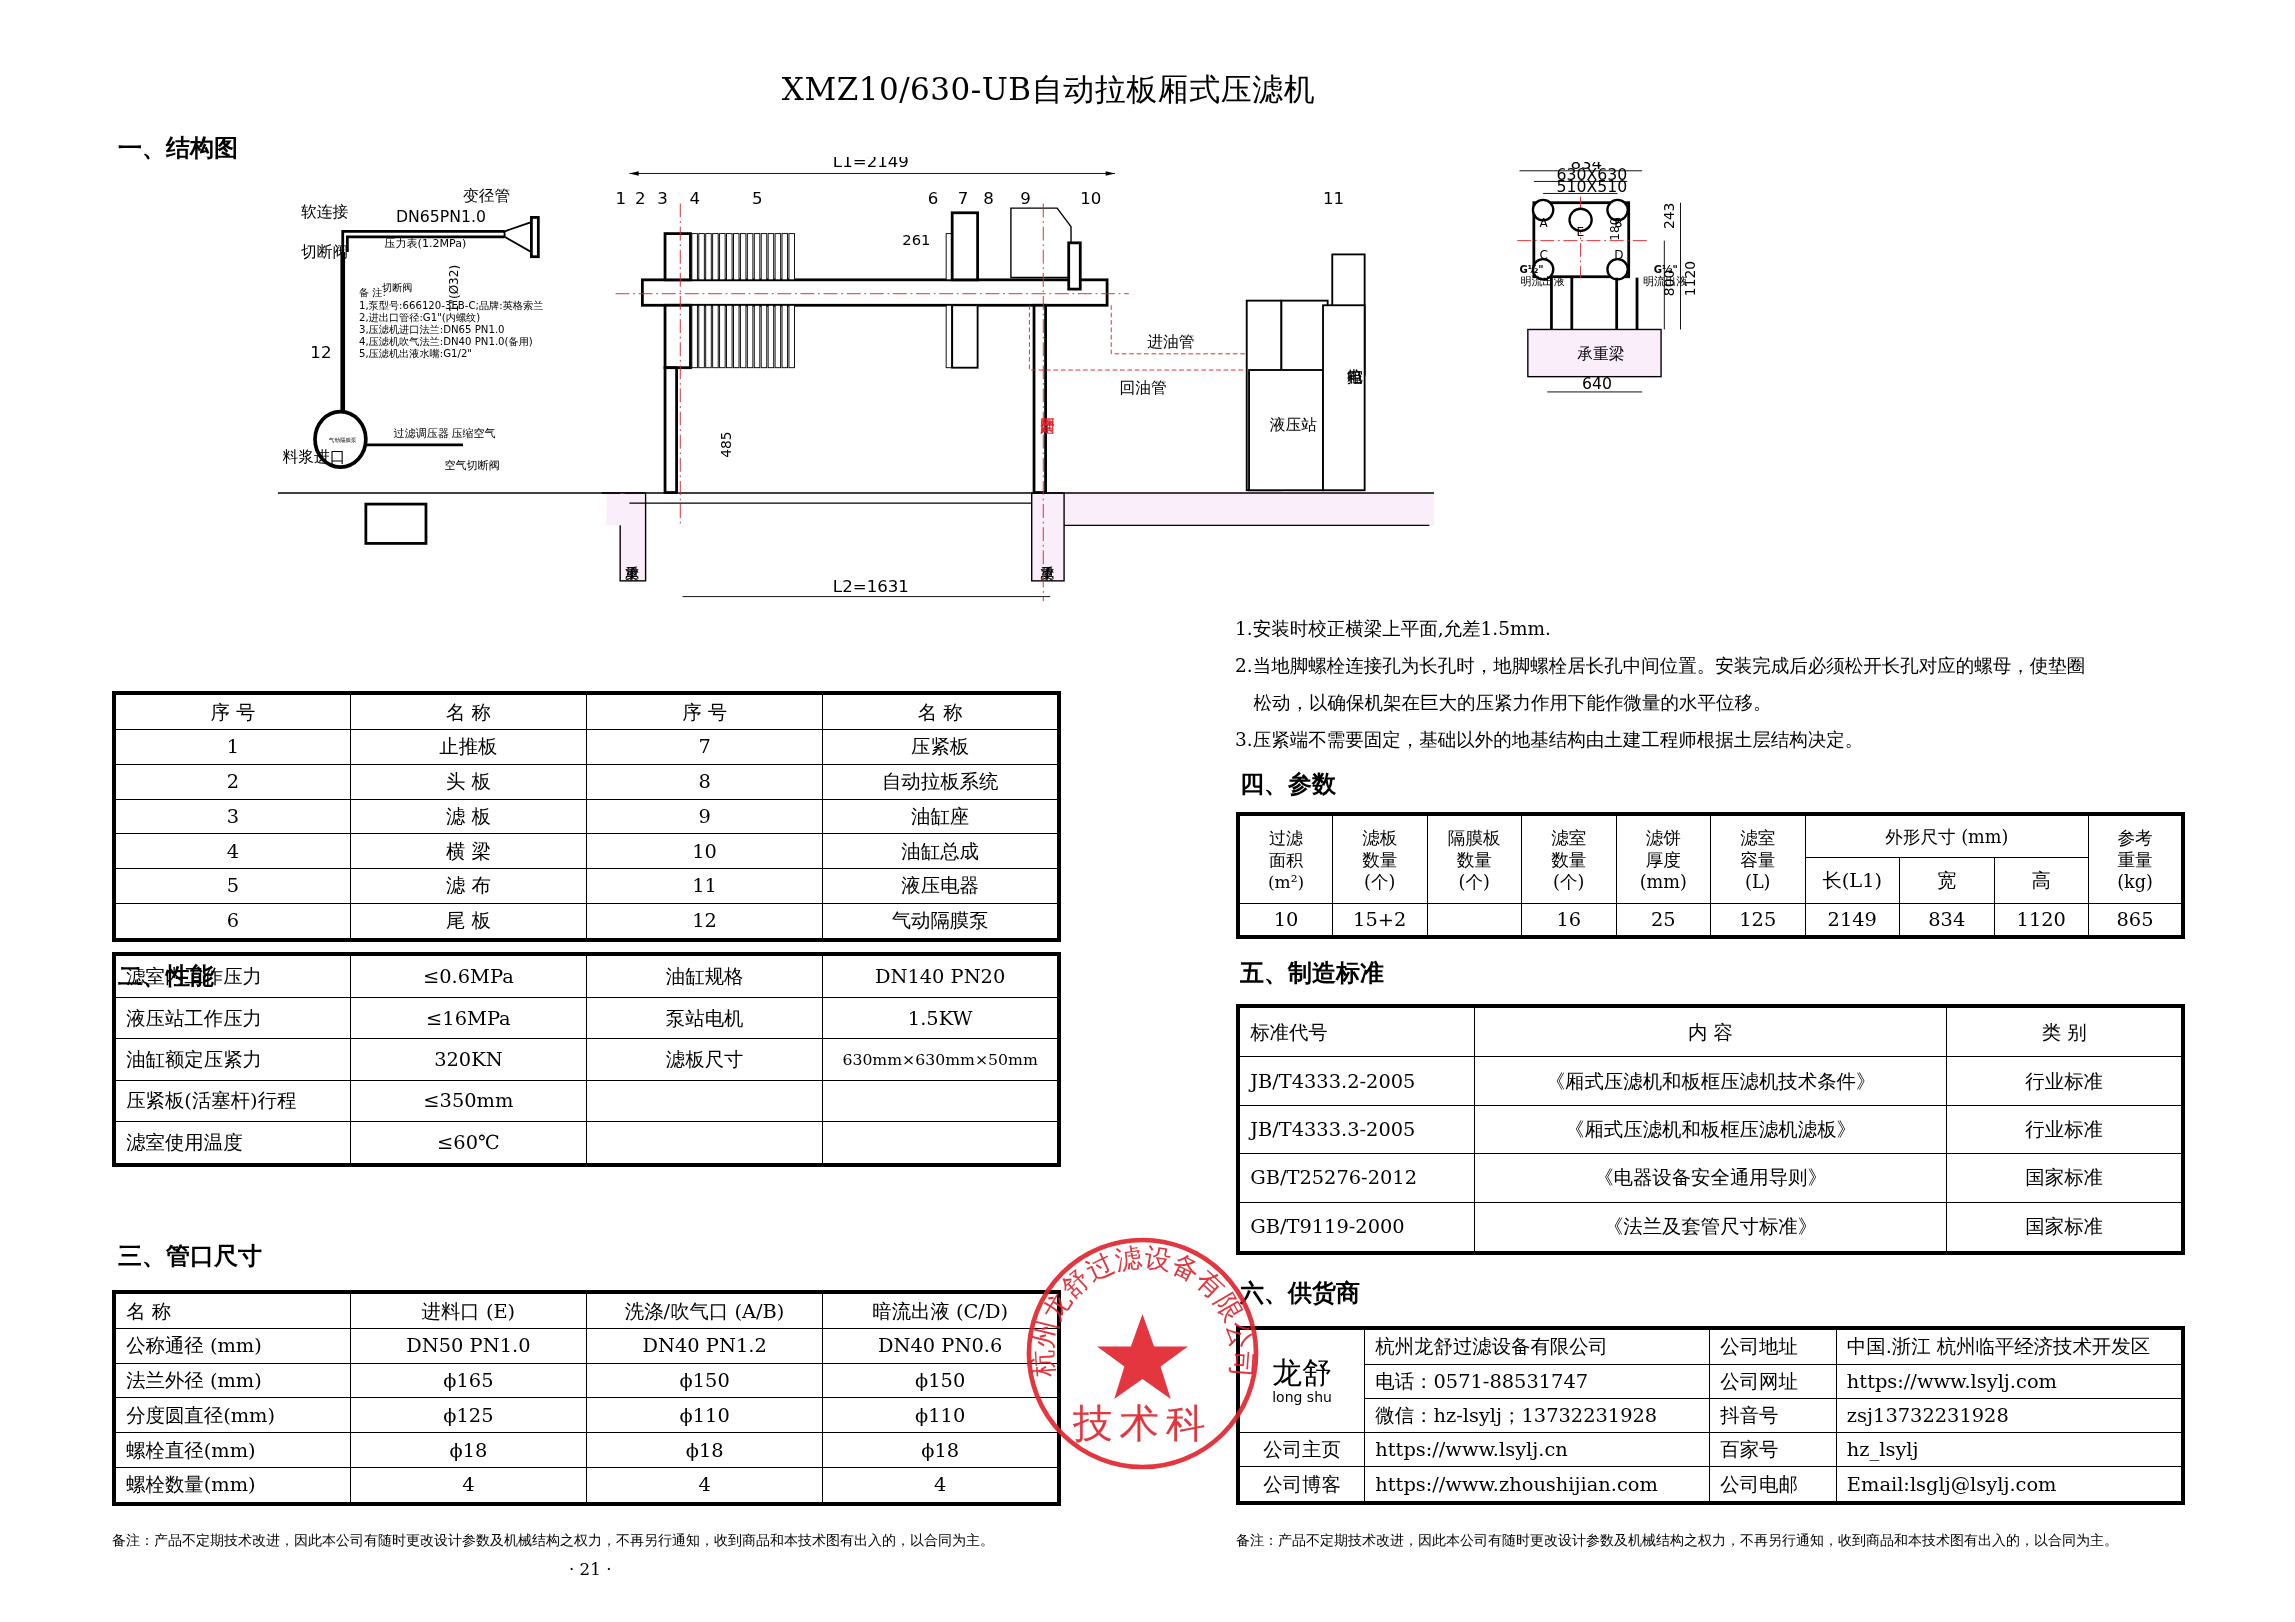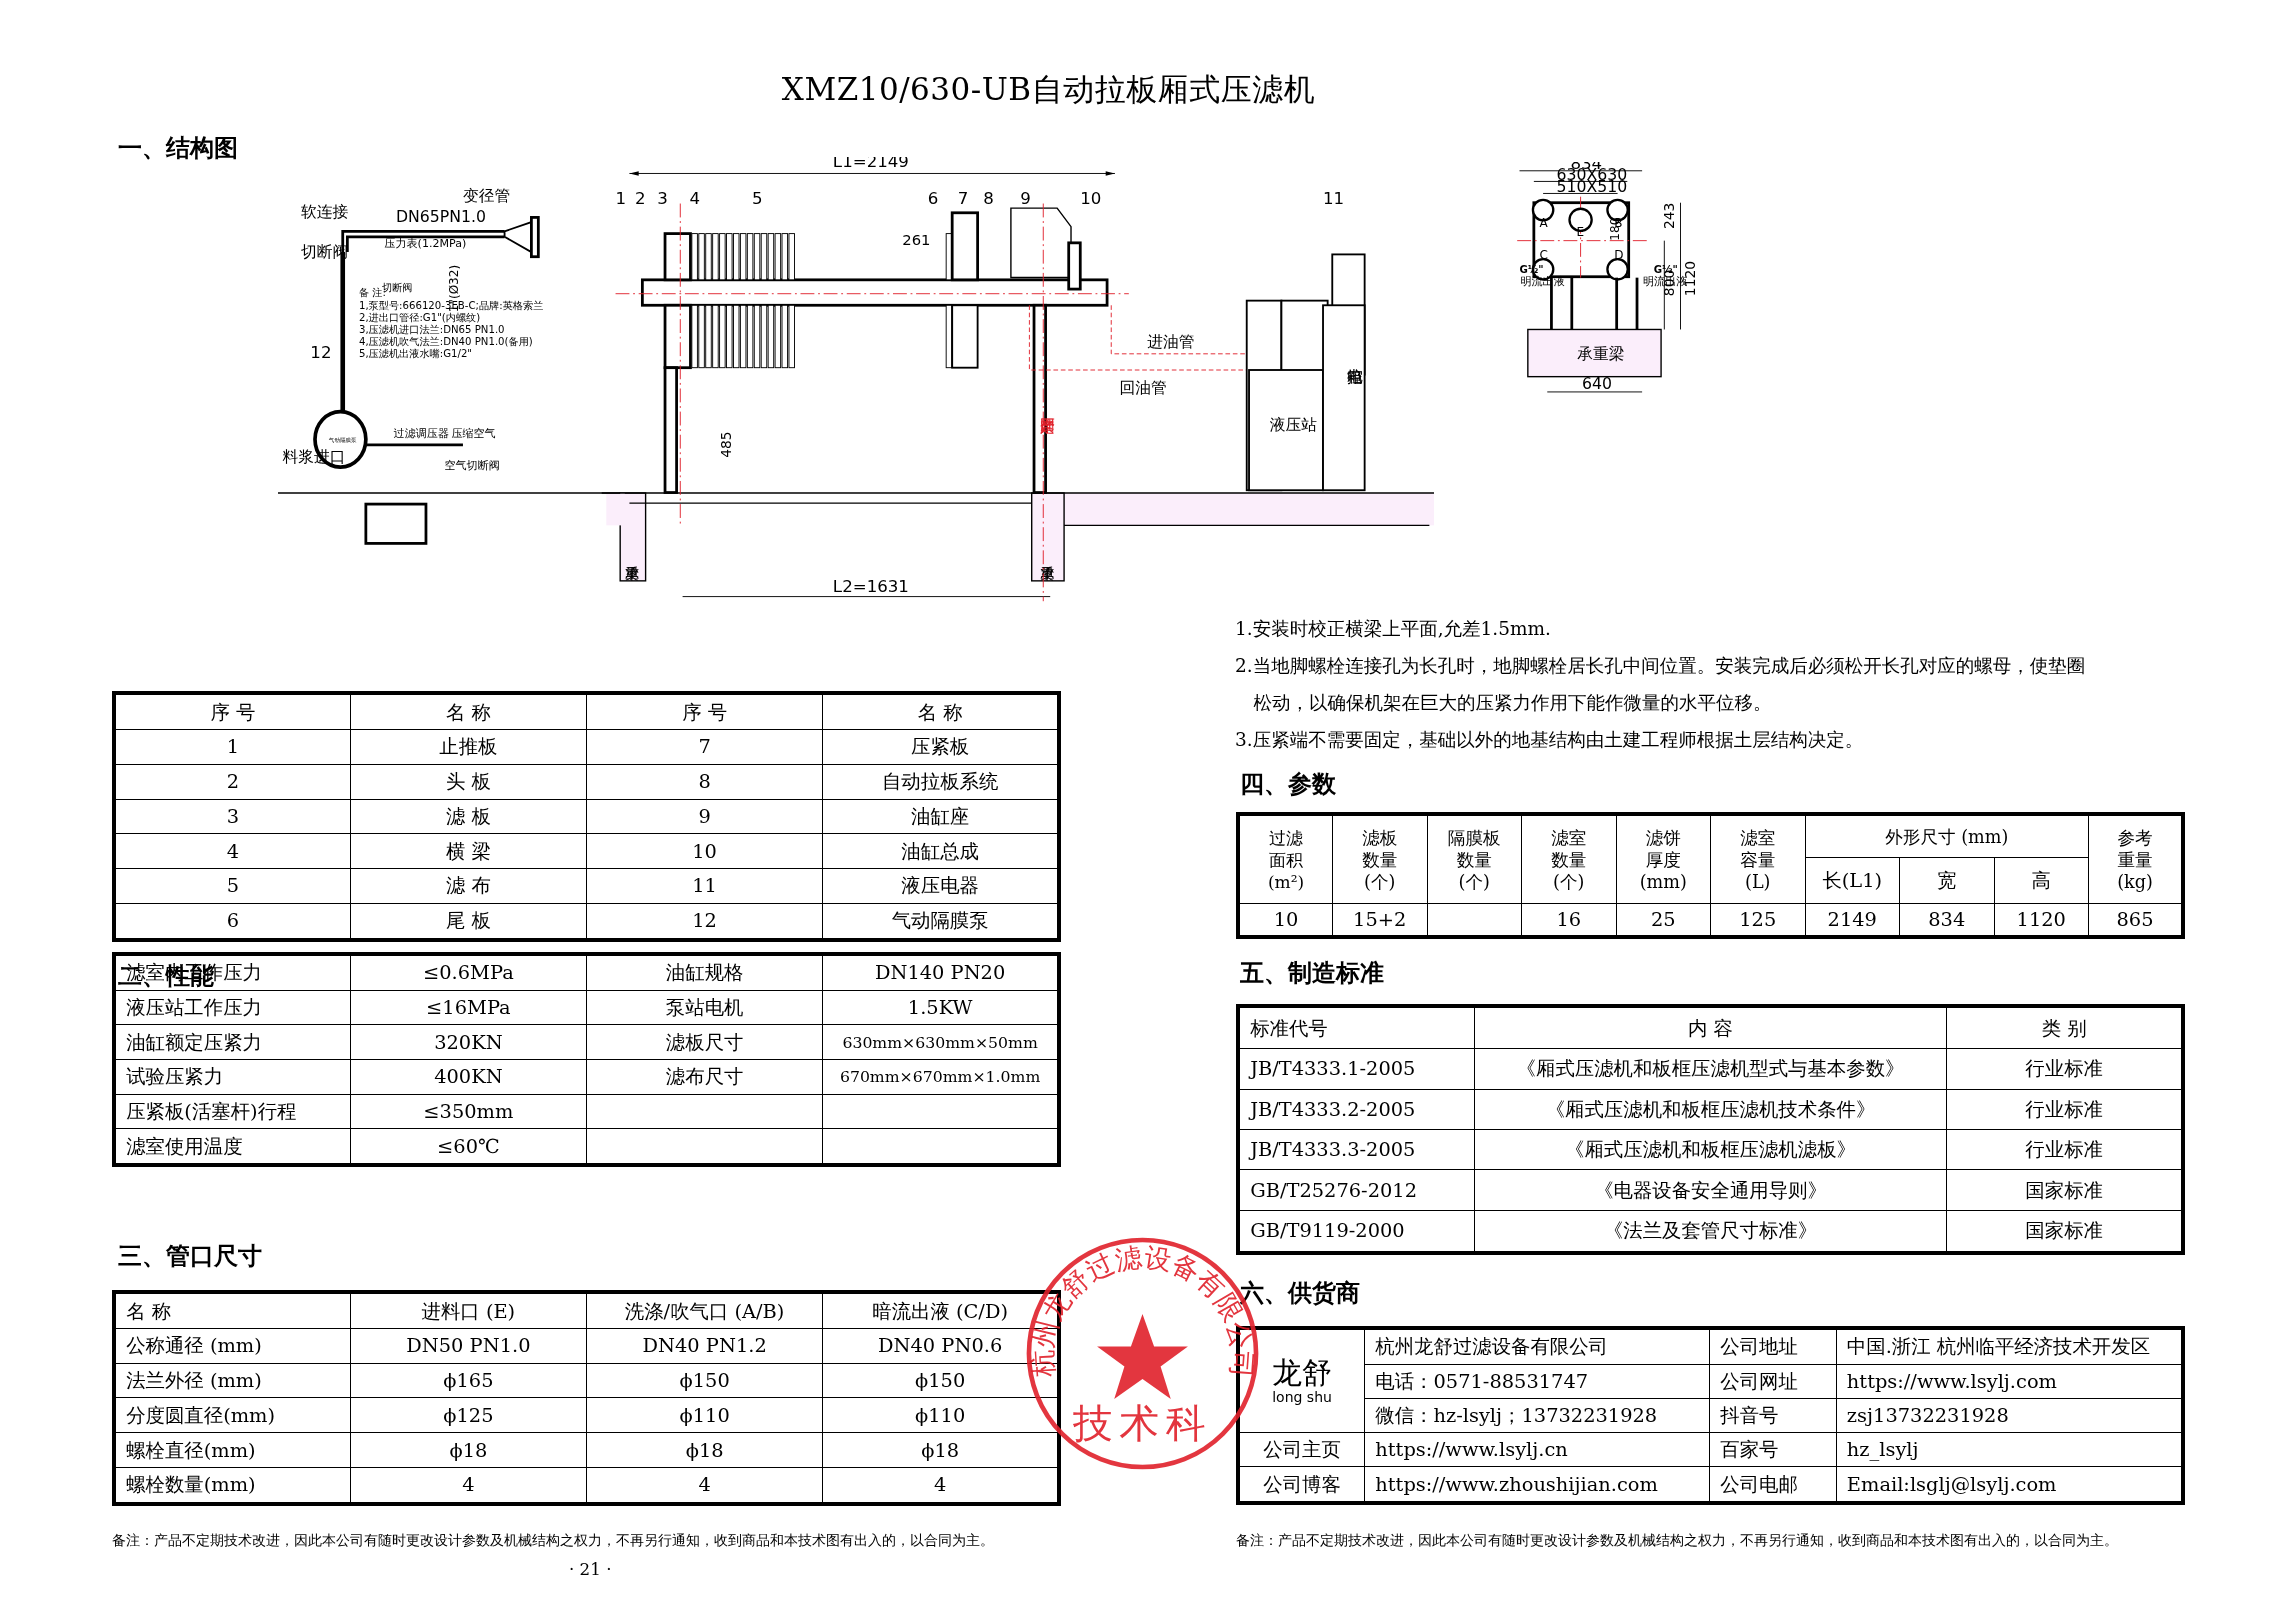--- a/index.html
+++ b/index.html
@@ -293,26 +293,20 @@
         <td>泵站电机</td>
         <td>1.5KW</td>
       </tr>
   <tr>
         <td class="l">油缸额定压紧力</td>
         <td>320KN</td>
         <td>滤板尺寸</td>
         <td style="font-size:15.7px">630mm×630mm×50mm</td>
       </tr>
   <tr>
-        <td class="l">试验压紧力</td>
-        <td>400KN</td>
-        <td>滤布尺寸</td>
-        <td style="font-size:15.7px">670mm×670mm×1.0mm</td>
-      </tr>
-  <tr>
         <td class="l">压紧板(活塞杆)行程</td>
         <td>≤350mm</td>
         <td></td>
         <td></td>
       </tr>
   <tr>
         <td class="l">滤室使用温度</td>
         <td>≤60℃</td>
         <td></td>
         <td></td>
@@ -422,25 +416,20 @@
   <colgroup>
       <col style="width:25%">
       <col style="width:50%">
       <col style="width:25%">
     </colgroup>
   <tbody>
       <tr>
         <td class="l">标准代号</td>
         <td>内        容</td>
         <td>类    别</td>
-      </tr>
-  <tr>
-        <td class="l">JB/T4333.1-2005</td>
-        <td>《厢式压滤机和板框压滤机型式与基本参数》</td>
-        <td>行业标准</td>
       </tr>
   <tr>
         <td class="l">JB/T4333.2-2005</td>
         <td>《厢式压滤机和板框压滤机技术条件》</td>
         <td>行业标准</td>
       </tr>
   <tr>
         <td class="l">JB/T4333.3-2005</td>
         <td>《厢式压滤机和板框压滤机滤板》</td>
         <td>行业标准</td>

